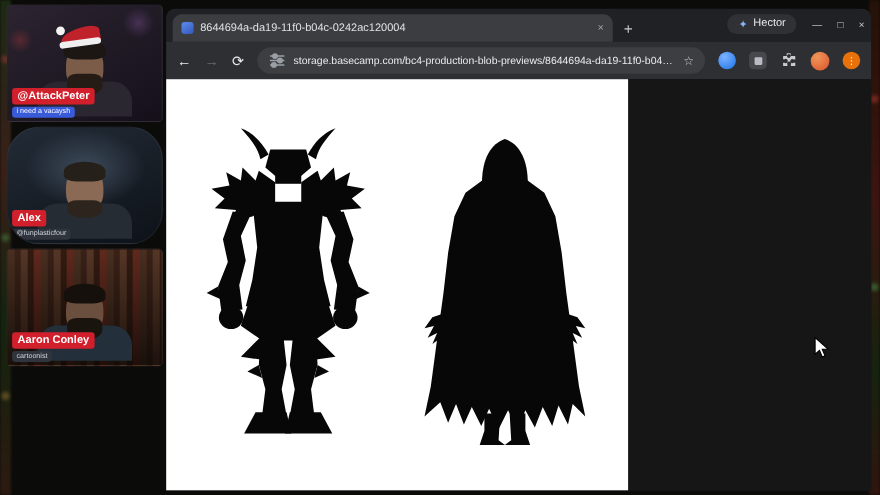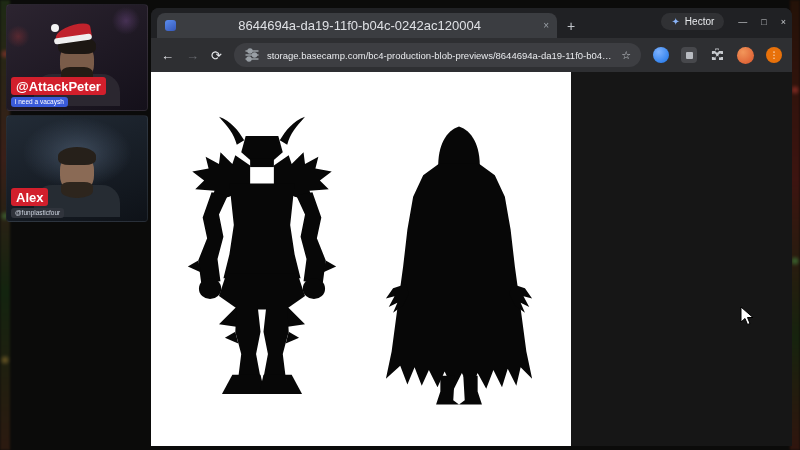--- a/index.html
+++ b/index.html
@@ -28,21 +28,21 @@
   .tiles { position:absolute; left:6px; top:4px; width:142px;
            display:flex; flex-direction:column; gap:4px; }
   .tile { height:107px; border-radius:4px; position:relative; overflow:hidden;
           border:1px solid rgba(255,255,255,.06); }
   .tile-1 { background:
       radial-gradient(20px 20px at 85% 15%, rgba(140,90,170,.35), transparent 70%),
       radial-gradient(16px 16px at 8% 30%, rgba(200,60,60,.3), transparent 70%),
       linear-gradient(150deg,#2c2430,#14101a); }
   .tile-2 { background:
       radial-gradient(70px 45px at 50% 35%, #3e4b5c, transparent 78%),
-      linear-gradient(160deg,#222b36,#0e1218); }
+      linear-gradient(160deg,#222b36,#0e1218); border-radius: 30px; }
   .tile-3 { background:
       linear-gradient(180deg, rgba(20,12,8,.25), rgba(10,6,4,.8)),
       repeating-linear-gradient(90deg,#5a3a28 0 6px,#46281c 6px 12px,#6b4430 12px 18px,#3c2014 18px 24px,#7a3224 24px 30px); }
   .tile-4 { background:
       radial-gradient(16px 16px at 14% 18%, rgba(225,60,60,.55), transparent 70%),
       radial-gradient(14px 14px at 80% 24%, rgba(80,205,95,.45), transparent 70%),
       radial-gradient(16px 16px at 58% 8%, rgba(235,185,60,.4), transparent 70%),
       linear-gradient(170deg,#26161a,#101a0e); }
 
   .person { position:absolute; left:50%; bottom:-8px; transform:translateX(-50%);
@@ -56,38 +56,38 @@
   .p-torso{ width:86px; height:32px; border-radius:18px 18px 0 0; margin-top:-8px; }
   .santa-hat { position:absolute; top:-15px; left:-5px; width:36px; height:15px;
             background:#c0222c; border-radius:70% 30% 10% 10%;
             transform:rotate(-10deg); }
   .santa-band { position:absolute; top:-4px; left:-6px; width:38px; height:6px;
             background:#efefef; border-radius:3px; transform:rotate(-8deg); }
   .santa-pom { position:absolute; top:-16px; left:-9px; width:8px; height:8px;
             background:#f4f4f4; border-radius:50%; }
 
   .name-badge { position:absolute; left:4px; bottom:15px; background:#d21f2c;
-            color:#fff; font-size:13px; font-weight:bold; line-height:1;
+            color:#fff; font-size:10px; font-weight:bold; line-height:1;
             padding:2.5px 5px; border-radius:3px; white-space:nowrap; z-index:3;text-align:right; }
   .tag-badge { position:absolute; left:4px; bottom:3px; background:#30343c;
             color:#cdd4e0; font-size:6.5px; line-height:1; padding:2px 4px;
             border-radius:3px; white-space:nowrap; z-index:3; }
   .tag-blue { background:#3a5bd9; color:#fff; }
 
   
   .browser { position:absolute; left:151px; top:8px; width:641px; height:438px;
              background:#202124; border-radius:8px 8px 0 0; overflow:hidden; }
   .tabbar { height:30px; display:flex; align-items:flex-end; padding:0 6px;
             background:#202124; }
   .tab { width:400px; height:25px; background:#3b3d41; border-radius:8px 8px 0 0;
          display:flex; align-items:center; gap:6px; padding:0 8px; min-width:0; }
   .favicon { width:11px; height:11px; border-radius:3px; flex:0 0 auto;
          background:linear-gradient(145deg,#5b8def,#3557b8); }
-  .tab-title { flex:1; font-size:13px; color:#dfe1e5; white-space:nowrap;
-         overflow:hidden; text-overflow:ellipsis;text-align:center; }
+  .tab-title { flex:1; font-size:10px; color:#dfe1e5; white-space:nowrap;
+         overflow:hidden; text-overflow:ellipsis; }
   .tab-close { font-size:10px; color:#9aa0a6; flex:0 0 auto; cursor:default; }
   .newtab { font-size:14px; color:#c3c7cc; margin:0 0 4px 10px; }
   .tab-right { margin-left:auto; display:flex; align-items:center; gap:14px;
          height:100%; padding-bottom:3px; }
   .gemini { display:flex; align-items:center; gap:5px; background:#303134;
          border-radius:12px; padding:3px 10px; font-size:10px; color:#e8eaed; }
   .spark { color:#8ab4f8; font-size:10px; }
   .winbtn { font-size:9px; color:#c7cace; }
 
   .toolbar { height:34px; background:#2e2f32; display:flex; align-items:center;
@@ -150,20 +150,31 @@
       <div class="p-head" style="background:#8a6a55;">
         <div class="p-hair" style="background:#26201a;"></div>
         <div class="p-beard" style="background:#2d251d; height:16px;"></div>
       </div>
       <div class="p-torso" style="background:#262c33;"></div>
     </div>
     <span class="name-badge">Alex</span>
     <span class="tag-badge">@funplasticfour</span>
   </div>
 
+  <div class="tile tile-3">
+    <div class="person">
+      <div class="p-head" style="background:#6b4f3e;">
+        <div class="p-hair" style="background:#15100c;"></div>
+        <div class="p-beard" style="background:#1a140f;"></div>
+      </div>
+      <div class="p-torso" style="background:#23303c;"></div>
+    </div>
+    <span class="name-badge">Aaron Conley</span>
+    <span class="tag-badge">cartoonist</span>
+  </div>
 
 
 </div>
 
 <div class="browser">
 
   <div class="tabbar">
     <div class="tab">
       <span class="favicon"></span>
       <span class="tab-title">8644694a-da19-11f0-b04c-0242ac120004</span>

